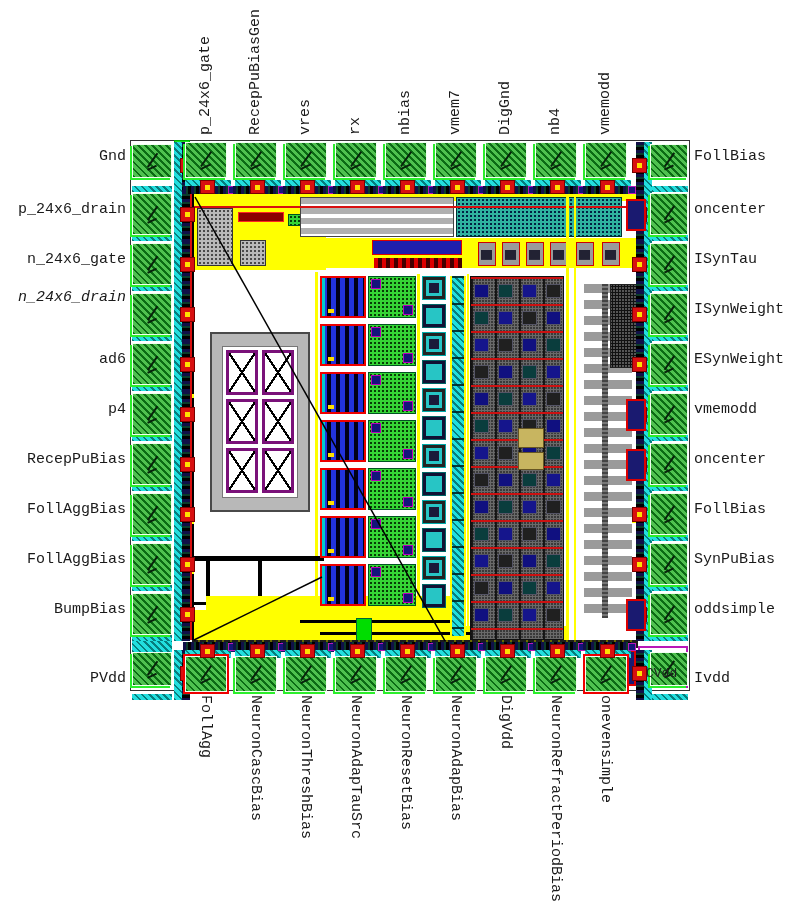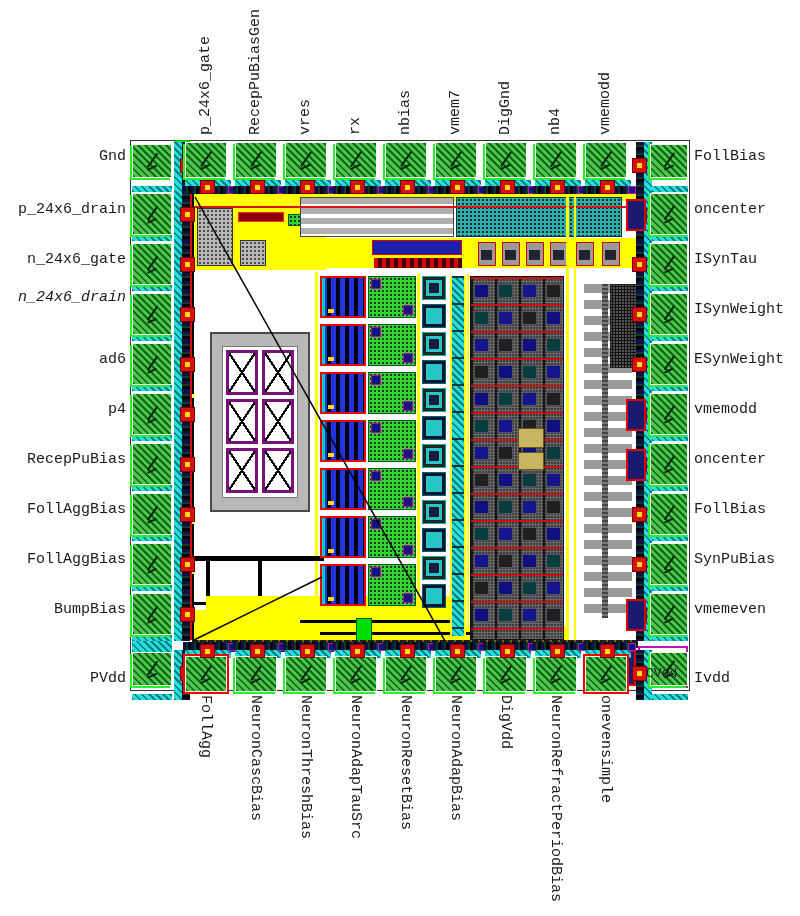--- a/index.html
+++ b/index.html
@@ -635,21 +635,21 @@
       <span class="lab l" style="top: 670px;">PVdd</span>
       <span class="lab r" style="top: 148px;">FollBias</span>
       <span class="lab r" style="top: 201px;">oncenter</span>
       <span class="lab r" style="top: 251px;">ISynTau</span>
       <span class="lab r" style="top: 301px;">ISynWeight</span>
       <span class="lab r" style="top: 351px;">ESynWeight</span>
       <span class="lab r" style="top: 401px;">vmemodd</span>
       <span class="lab r" style="top: 451px;">oncenter</span>
       <span class="lab r" style="top: 501px;">FollBias</span>
       <span class="lab r" style="top: 551px;">SynPuBias</span>
-      <span class="lab r" style="top: 601px;">vmemeven</span>
+      <span class="lab r" style="top: 601px;">oddsimple</span>
       <span class="lab r" style="top: 670px;">Ivdd</span>
       <span class="lab t" style="left: 197px; top: 135px;">p_24x6_gate</span>
       <span class="lab t" style="left: 247px; top: 135px;">RecepPuBiasGen</span>
       <span class="lab t" style="left: 297px; top: 135px;">vres</span>
       <span class="lab t" style="left: 347px; top: 135px;">rx</span>
       <span class="lab t" style="left: 397px; top: 135px;">nbias</span>
       <span class="lab t" style="left: 447px; top: 135px;">vmem7</span>
       <span class="lab t" style="left: 497px; top: 135px;">DigGnd</span>
       <span class="lab t" style="left: 547px; top: 135px;">nb4</span>
       <span class="lab t" style="left: 597px; top: 135px;">vmemodd</span>

